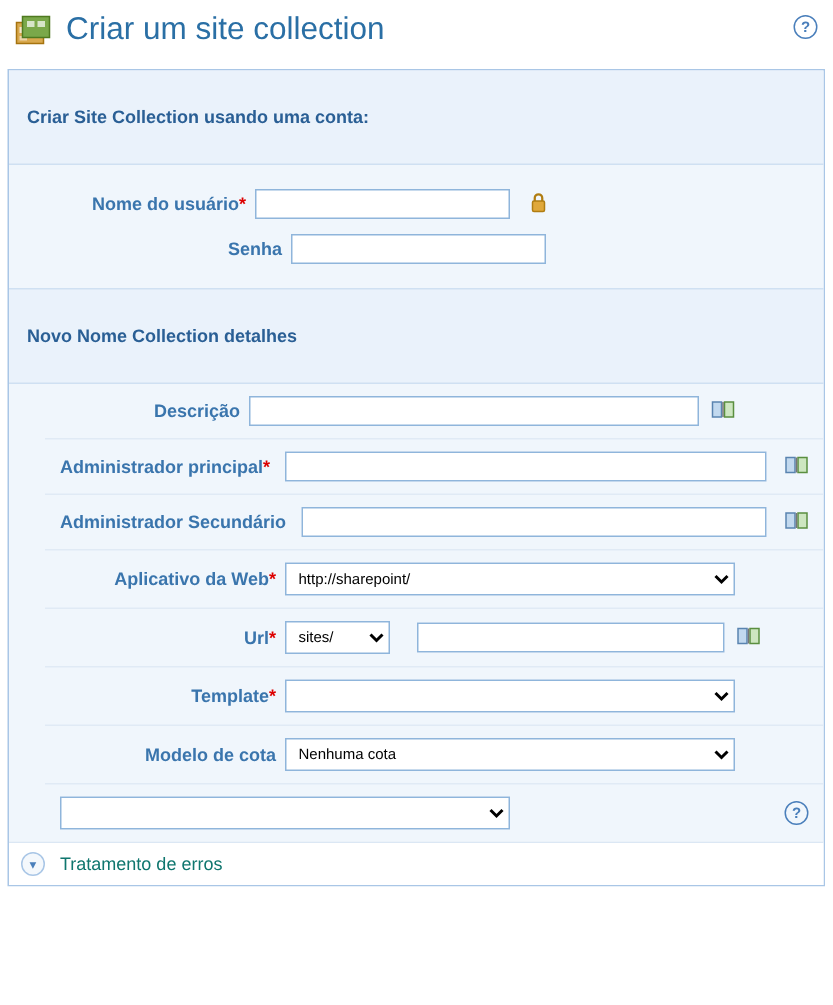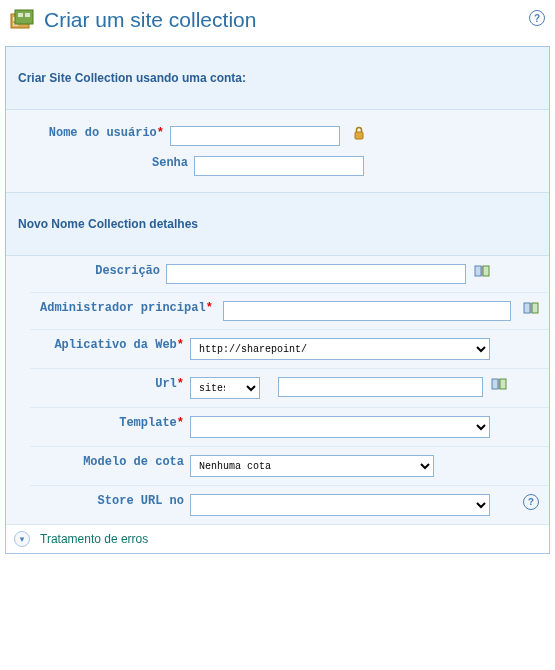--- a/index.html
+++ b/index.html
@@ -6,20 +6,21 @@
   body {
     margin: 0;
     padding: 0;
     font-family: Tahoma, Verdana, Arial, sans-serif;
     font-size: 12px;
     background: #fff;
     width: 555px;
   }
   .header {
     display: flex;
+    align-items: center;
     padding: 8px 10px 14px 10px;
     position: relative;
   }
   .header-icon {
     width: 24px;
     height: 22px;
     margin-right: 10px;
     position: relative;
   }
   .header-title {
@@ -56,22 +57,22 @@
     border-top: 1px solid #cfe0f2;
     border-bottom: 1px solid #cfe0f2;
   }
   .section-head.first { border-top: none; }
   .section-body {
     background: #f0f6fc;
     padding: 8px 4px;
   }
   .row {
     display: flex;
+    align-items: center;
     padding: 8px 10px;
-    font-family: Liberation Mono, monospace;
   }
   .row + .row { border-top: 1px solid #e0eaf5; margin-left: 24px; }
   .row-nb + .row-nb { border-top: none; }
   .label {
     color: #3a75ad;
     font-weight: bold;
     text-align: right;
     padding-right: 6px;
     white-space: nowrap;
   }
@@ -177,20 +178,31 @@
       <input type="text" style="flex: 1 1 0%; margin-left: 4px; margin-right: 4px;" value="">
       <span class="book-icon">
         <svg width="16" height="14" viewBox="0 0 16 14">
             <rect x="1" y="2" width="6" height="10" fill="#c2d9ef" stroke="#5a84b0"></rect>
             <rect x="9" y="2" width="6" height="10" fill="#cde6c0" stroke="#5a8f3f"></rect>
             <line x1="8" y1="2" x2="8" y2="12" stroke="#777"></line>
           </svg>
       </span>
     </div>
 
+    <div class="row">
+      <div class="label">Administrador Secundário</div>
+      <input type="text" style="flex: 1 1 0%; margin-left: 4px; margin-right: 4px;" value="">
+      <span class="book-icon">
+        <svg width="16" height="14" viewBox="0 0 16 14">
+            <rect x="1" y="2" width="6" height="10" fill="#c2d9ef" stroke="#5a84b0"></rect>
+            <rect x="9" y="2" width="6" height="10" fill="#cde6c0" stroke="#5a8f3f"></rect>
+            <line x1="8" y1="2" x2="8" y2="12" stroke="#777"></line>
+          </svg>
+      </span>
+    </div>
 
     <div class="row">
       <div class="label" style="width:150px"><span>Aplicativo da Web</span><span class="req">*</span></div>
       <select style="width:300px">
         <option>http://sharepoint/</option>
       </select>
     </div>
 
     <div class="row">
       <div class="label" style="width:150px"><span>Url</span><span class="req">*</span></div>
@@ -210,27 +222,26 @@
 
     <div class="row">
       <div class="label" style="width:150px"><span>Template</span><span class="req">*</span></div>
       <select style="width:300px">
         <option></option>
       </select>
     </div>
 
     <div class="row">
       <div class="label" style="width:150px">Modelo de cota</div>
-      <select style="width:244px">
+      <select style="width:300px">
         <option>Nenhuma cota</option>
       </select>
     </div>
 
     <div class="row">
-      <div class="label" style="width:150px">Store URL no</div>
       <select style="width:300px">
         <option></option>
       </select>
       <span class="spacer"></span>
       <span class="help-icon" style="position:static">?</span>
     </div>
 
   </div>
 
   <div class="footer-bar">

